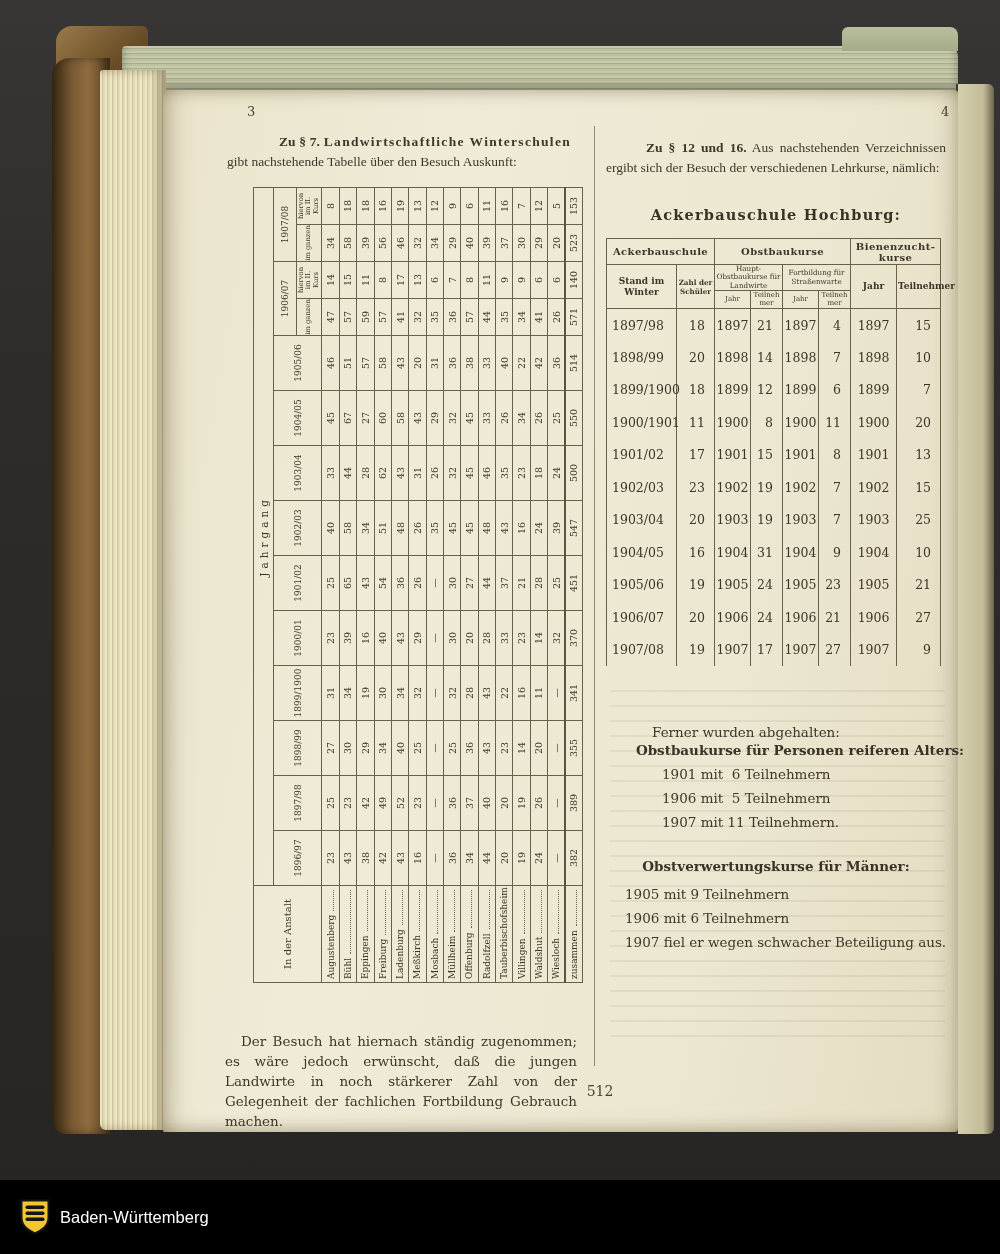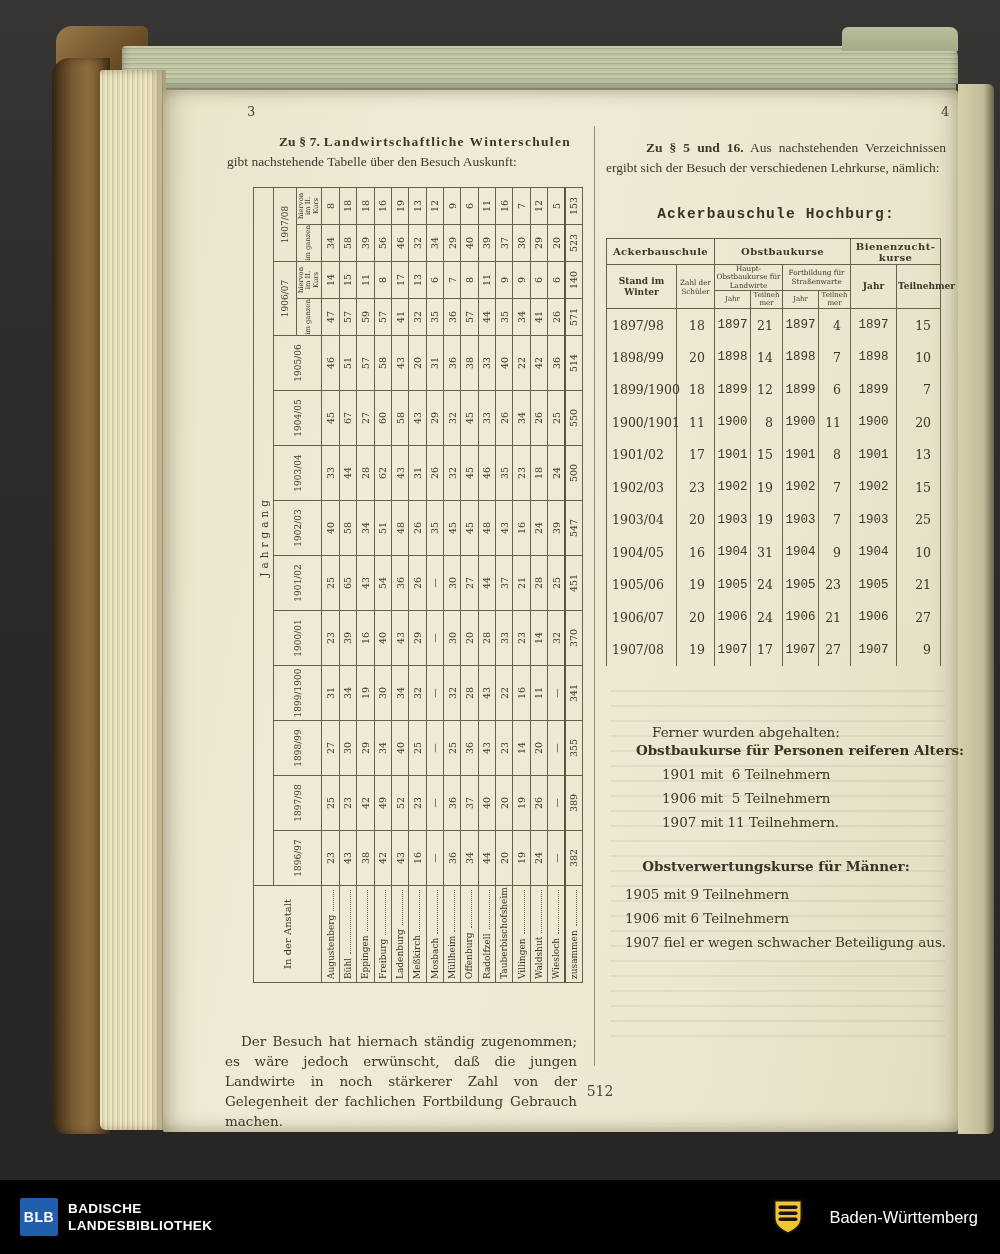--- a/index.html
+++ b/index.html
@@ -71,54 +71,54 @@
   .stubwrap { display:flex; align-items:baseline; width:100%; padding:0 2px 0 3px; }
   .nm { font-size:9px; white-space:nowrap; }
   .ldr { flex:1 1 auto; min-width:0; border-bottom:1px dotted #6e6448; margin:0 2px 2px 4px; height:1px; }
   .wtotal td { border-top:2px solid #5d543e; font-size:9.5px; }
 
   .closing { position:absolute; left:62px; top:942px; width:352px; margin:0;
     font-size:13.5px; line-height:1.48; text-align:justify; text-indent:16px; color:#3f372b; }
 
   
   .htitle { position:absolute; left:0; top:116px; width:340px; margin:0; text-align:center;
-    font-size:14.5px; font-weight:bold; letter-spacing:1.2px; color:#3a3227;font-family:Liberation Mono, monospace; }
+    font-size:14.5px; font-weight:bold; letter-spacing:1.2px; color:#3a3227; }
   #hochburg-mount { position:absolute; left:0; top:148px; width:340px; }
   .htable { border-collapse:collapse; table-layout:fixed; width:295px; color:#3d352a; }
   .htable thead td { border:1px solid #6a6049; padding:0 1px; text-align:center; vertical-align:middle; }
   .hgroup { font-size:10px; font-weight:bold; height:26px; letter-spacing:.4px; line-height:1.1; }
   .hcol { font-size:9px; font-weight:bold; line-height:1.2; }
-  .hsmall { font-size:7.2px; font-weight:normal; }
+  .hsmall { font-size:7.2px; font-weight:bold; }
   .hsub { font-size:7.2px; line-height:1.12; height:26px; }
   .hjt { font-size:7px; height:18px; word-break:break-all; line-height:1.1; }
   .htable tbody td { border-left:1px solid #6a6049; border-right:1px solid #6a6049;
     height:32.5px; font-size:12.5px; vertical-align:middle; }
   .hstand { text-align:left; padding-left:5px; font-size:12px; }
-  .hjahr { text-align:center;font-family:Liberation Mono, monospace; }
+  .hjahr { text-align:center; }
   .hnum { text-align:right; padding-right:9px; }
 
   .ferner { position:absolute; left:30px; top:618px; margin:16px; font-size:13.5px; }
   .kurs { position:absolute; left:0; width:340px; margin:0; text-align:center;
     font-size:13.5px; font-weight:bold; color:#3a3227; }
   #obst-heading { top:652px;margin-left:24px; } #verw-heading { top:768px; }
   .lines { position:absolute; font-size:13.5px; line-height:24px; }
   #obst-lines { left:56px; top:672px; }
   #verw-lines { left:19px; top:792px; }
   .cline { white-space:pre; }
 
   
   .footer { position:absolute; left:0; bottom:0; width:1000px; height:74px; background:#000;
     display:flex; align-items:center; justify-content:space-between; padding:0 22px 0 20px;
     font-family:"Liberation Sans", sans-serif; }
   .f-left { display:flex; align-items:center; gap:10px; }
   .blb-logo { width:38px; height:38px; background:#1f5fae; color:#fff; font-weight:bold;
     font-size:14px; display:flex; align-items:center; justify-content:center; border-radius:2px;
     letter-spacing:.5px; }
   .f-lib { color:#fff; font-weight:bold; font-size:13.5px; line-height:1.28; letter-spacing:.4px; }
-  .f-right { display:flex; align-items:center; gap:26px; color:#fff; font-size:16.5px; }
+  .f-right { display:flex; align-items:center; gap:10px; color:#fff; font-size:16.5px; }
 </style>
 </head>
 <body>
 
 <div class="scene">
 
   <div class="book-top-corner"></div>
   <div class="book-top-edge"></div>
   <div class="book-top-edge2"></div>
   <div class="book-spine"></div>
@@ -512,21 +512,21 @@
                 </tr>
               </tbody>
             </table>
           </div>
       </div>
 
       <p class="closing">Der Besuch hat hiernach ständig zugenommen; es wäre jedoch erwünscht, daß die jungen Landwirte in noch stärkerer Zahl von der Gelegenheit der fachlichen Fortbildung Gebrauch machen.</p>
     </div>
 
     <div class="rcol">
-      <p class="intro"><b>Zu § 5 und 16.</b> <span>Aus nachstehenden Verzeichnissen ergibt sich der Besuch der verschiedenen Lehrkurse, nämlich:</span></p>
+      <p class="intro"><b>Zu § 12 und 16.</b> <span>Aus nachstehenden Verzeichnissen ergibt sich der Besuch der verschiedenen Lehrkurse, nämlich:</span></p>
 
       <h3 class="htitle">Ackerbauschule Hochburg:</h3>
       <div id="hochburg-mount">
           <table class="htable">
             <colgroup>
               <col style="width: 70px;">
               <col style="width: 38px;">
               <col style="width: 36px;">
               <col style="width: 32px;">
               <col style="width: 36px;">
@@ -684,27 +684,20 @@
           <div class="cline">1905 mit 9 Teilnehmern</div>
           <div class="cline">1906 mit 6 Teilnehmern</div>
           <div class="cline">1907 fiel er wegen schwacher Beteiligung aus.</div>
         </div>
     </div>
 
     <div class="pagenum">512</div>
   </div>
 
   <div class="footer">
-    <div class="f-left">
-      <div class="blb-logo">BLB</div>
-      <div class="f-lib">
-        <div>BADISCHE</div>
-        <div>LANDESBIBLIOTHEK</div>
-      </div>
-    </div>
     <div class="f-right">
       <svg width="30" height="36" viewBox="0 0 30 36">
         <path d="M1.5 1.5 h27 v17 c0 9 -7.5 13 -13.5 16 C9 31.5 1.5 27.5 1.5 18.5 z" fill="#f3c62e" stroke="#151515" stroke-width="2"></path>
         <g fill="#151515">
           <rect x="5.5" y="6.5" width="19" height="3.4" rx="1.7"></rect>
           <rect x="5.5" y="12.5" width="19" height="3.4" rx="1.7"></rect>
           <rect x="5.5" y="18.5" width="19" height="3.4" rx="1.7"></rect>
         </g>
       </svg>
       <div>Baden-Württemberg</div>

